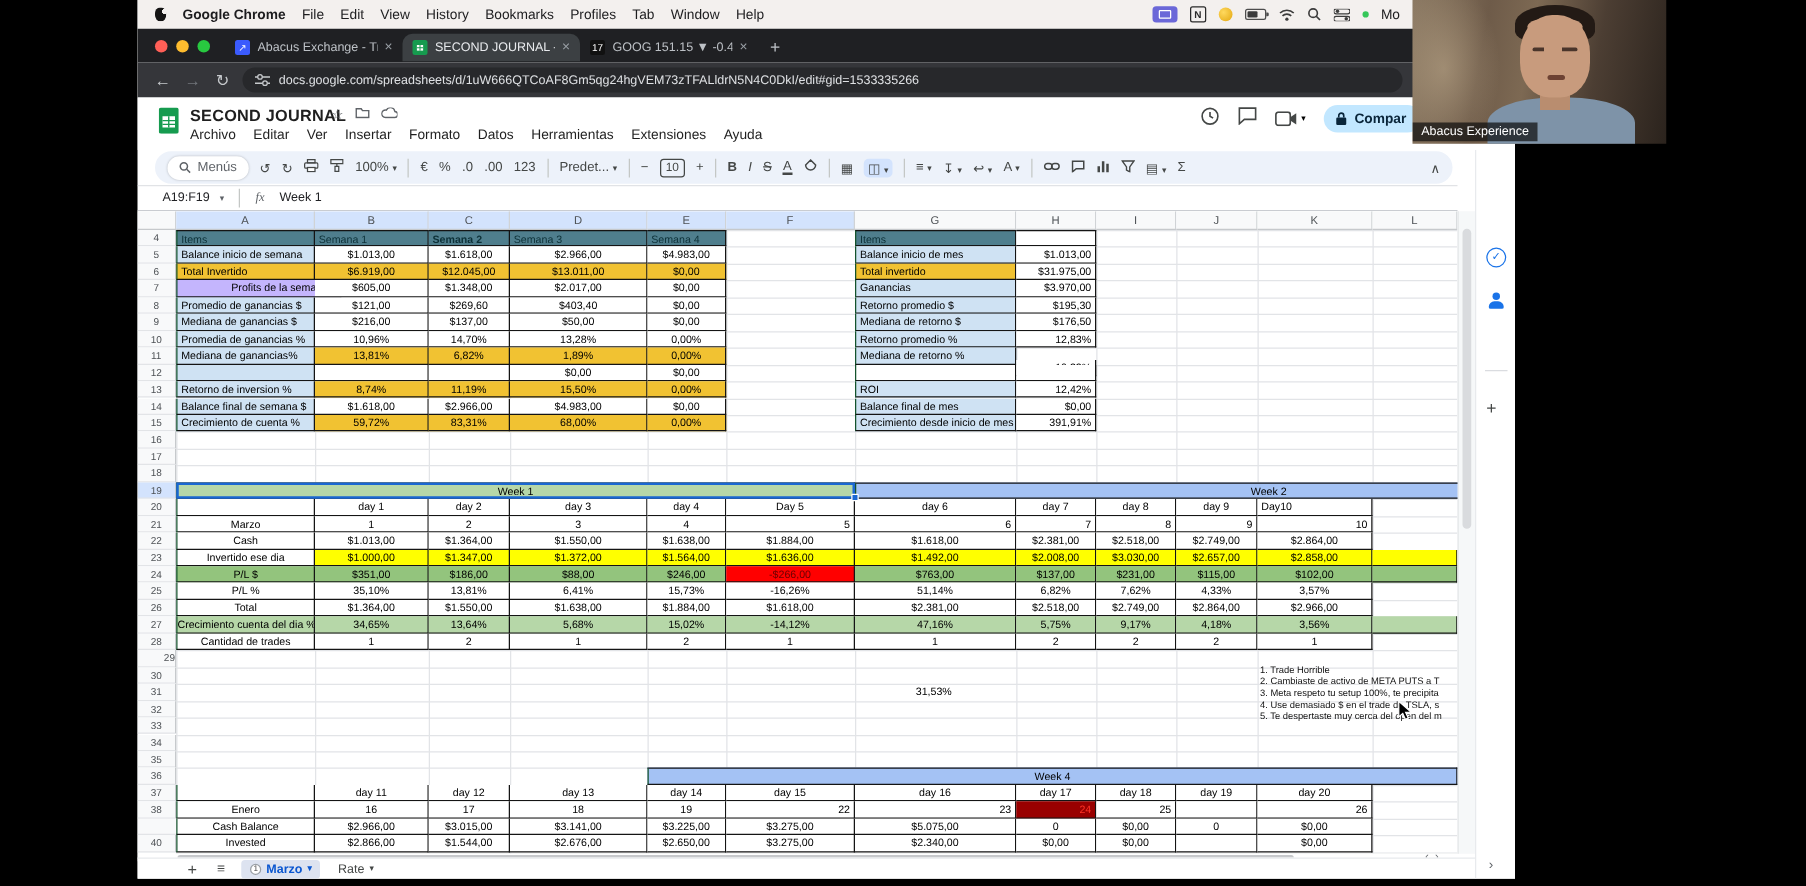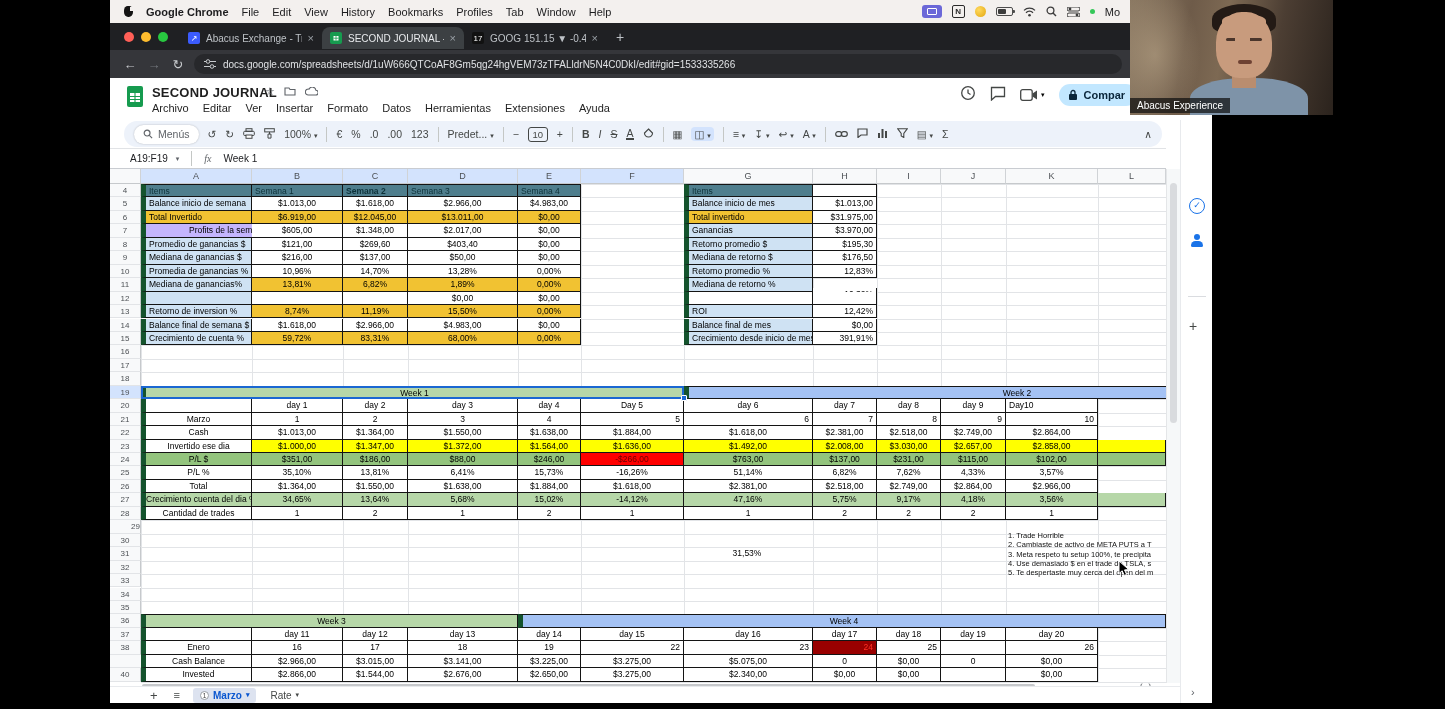--- a/index.html
+++ b/index.html
@@ -83,21 +83,21 @@
   .chead.selcol { background:#d3e3fd; }
   .rnum { position:absolute; left:0; width:31px; background:#f8f9fa; border-right:1px solid #c6c9cc; border-bottom:1px solid #e2e4e7;
           font-size:8px; color:#4d5155; text-align:center; }
   .rnum.selrow { background:#d3e3fd; }
   .cell { position:absolute; font-size:8.5px; color:#000; border-right:1px solid #141414; border-bottom:1px solid #141414;
           overflow:hidden; white-space:nowrap; background:#fff; }
   .cell.al { text-align:left; padding-left:3px; }
   .cell.ac { text-align:center; }
   .cell.ar { text-align:right; padding-right:3px; }
   .cell.bt { border-top:1px solid #141414; }
-  .cell.bl { border-left:5px solid #14532d; }
+  .cell.bl { border-left:1px solid #14532d; }
   .freecell { position:absolute; font-size:8.5px; color:#000; white-space:nowrap; }
   .selbox { position:absolute; border:2px solid #1a67d2; z-index:6; }
   .selhandle { position:absolute; width:6px; height:6px; background:#1a67d2; border:1px solid #fff; border-radius:1px; z-index:7; }
   .notes { position:absolute; font-size:7.5px; line-height:9.4px; color:#111; width:158px; overflow:hidden; }
   .notes div { white-space:nowrap; }
 
   
   .hscroll { position:absolute; left:0; top:683px; width:1056px; height:6px; background:#fff; }
   .hthumb { position:absolute; left:32px; top:1px; width:893px; height:4px; background:#c6c8cb; border-radius:2px; }
   .harrows { position:absolute; left:1030px; top:-3px; font-size:9px; color:#5f6368; letter-spacing:5px; }
@@ -718,21 +718,20 @@
       <div class="cell ac" style="left: 298px; top: 499.2px; width: 110px; height: 13.45px; line-height: 12.45px;">$2.676,00</div>
       <div class="cell ac" style="left: 408px; top: 499.2px; width: 63px; height: 13.45px; line-height: 12.45px;">$2.650,00</div>
       <div class="cell ac" style="left: 471px; top: 499.2px; width: 103px; height: 13.45px; line-height: 12.45px;">$3.275,00</div>
       <div class="cell ac" style="left: 574px; top: 499.2px; width: 129px; height: 13.45px; line-height: 12.45px;">$2.340,00</div>
       <div class="cell ac" style="left: 703px; top: 499.2px; width: 64px; height: 13.45px; line-height: 12.45px;">$0,00</div>
       <div class="cell ac" style="left: 767px; top: 499.2px; width: 64px; height: 13.45px; line-height: 12.45px;">$0,00</div>
       <div class="cell ac" style="left: 831px; top: 499.2px; width: 65px; height: 13.45px; line-height: 12.45px;"></div>
       <div class="cell ac" style="left: 896px; top: 499.2px; width: 92px; height: 13.45px; line-height: 12.45px;">$0,00</div>
       <div class="cell ac bl bt" style="left: 31px; top: 216.75px; width: 543px; height: 13.45px; line-height: 12.45px; z-index: 2; background: rgb(182, 215, 168);">Week 1</div>
       <div class="cell ac bl bt" style="left: 574px; top: 216.75px; width: 662px; height: 13.45px; line-height: 12.45px; z-index: 2; background: rgb(164, 194, 244);">Week 2</div>
-      <div class="cell ac bl bt" style="left: 31px; top: 445.4px; width: 377px; height: 13.45px; line-height: 12.45px; z-index: 2; background: rgb(182, 215, 168);">Week 3</div>
       <div class="cell ac bl bt" style="left: 408px; top: 445.4px; width: 648px; height: 13.45px; line-height: 12.45px; z-index: 2; background: rgb(164, 194, 244);">Week 4</div>
       <div class="cell" style="left: 988px; top: 270.55px; width: 68px; height: 13.45px; background: rgb(255, 255, 0);"></div>
       <div class="cell" style="left: 988px; top: 284px; width: 68px; height: 13.45px; background: rgb(147, 196, 125);"></div>
       <div class="cell" style="left: 988px; top: 324.35px; width: 68px; height: 13.45px; background: rgb(182, 215, 168);"></div>
       <div class="selbox" style="left: 31px; top: 216.75px; width: 543px; height: 13.45px;"></div>
       <div class="selhandle" style="left: 571px; top: 226.2px;"></div>
       <div class="freecell ar" style="left: 574px; top: 378.15px; width: 126px; height: 13.45px; line-height: 13.45px; text-align: center;">31,53%</div>
       <div class="notes" style="left: 898px; top: 361.7px;">
         <div>1. Trade Horrible</div>
         <div>2. Cambiaste de activo de META PUTS a T</div>

